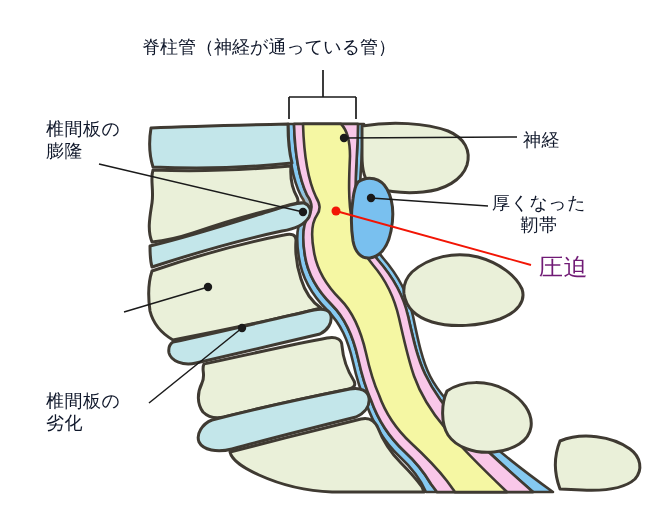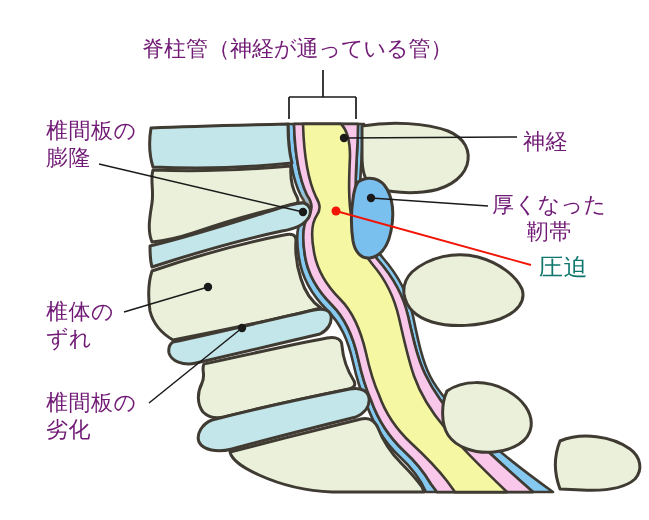--- a/index.html
+++ b/index.html
@@ -2,21 +2,21 @@
 <html><head>
 <meta charset="utf-8">
 <style>
   html,body{margin:0;padding:0;background:#ffffff;}
   #stage{
     position:relative;width:649px;height:520px;background:#fff;overflow:hidden;
     font-family:"DejaVu Sans","Liberation Sans",sans-serif;
   }
   #art{position:absolute;left:0;top:0;}
   .lbl{
-    position:absolute;color:#701a75;font-size:22px;line-height:1.22;
+    position:absolute;color:#0f172a;font-size:18px;line-height:1.22;
     white-space:pre-line;letter-spacing:0.5px;
   }
   .lbl.title{letter-spacing:0px;}
   .lbl.red{font-size:24px;font-weight:400;}
 </style>
 </head>
 <body>
 
 <div id="stage">
 
@@ -132,20 +132,18 @@
   <div class="lbl title" style="left:142px;top:36px;">脊柱管（神経が通っている管）</div>
 
   <div class="lbl" style="left:46px;top:118px;">椎間板の
 膨隆</div>
 
   <div class="lbl" style="left:523px;top:129px;">神経</div>
 
   <div class="lbl" style="left:492px;top:192px;text-align:center;">厚くなった
 靭帯</div>
 
-  <div class="lbl red" style="left: 539px; top: 253px; color: #0f766e;">圧迫</div>
+  <div class="lbl red" style="left: 539px; top: 253px; color: #701a75;">圧迫</div>
 
-  <div class="lbl" style="left:46px;top:299px;">椎体の
-ずれ</div>
 
   <div class="lbl" style="left:46px;top:390px;">椎間板の
 劣化</div>
 </div>
 
 </body></html>

